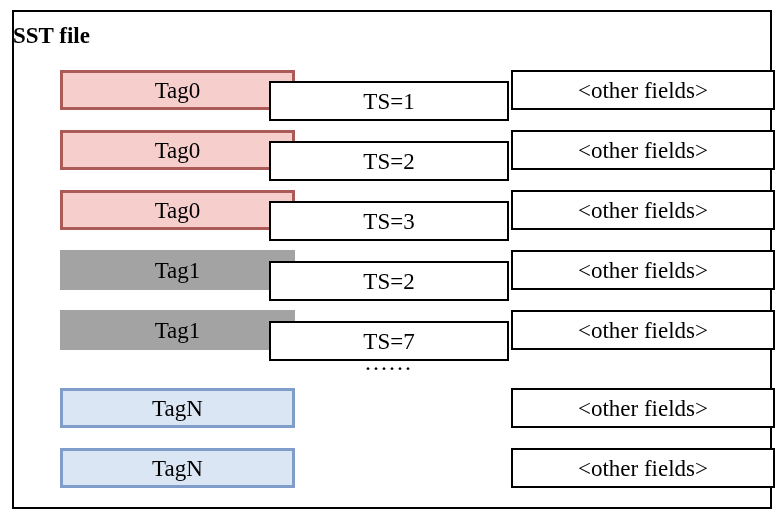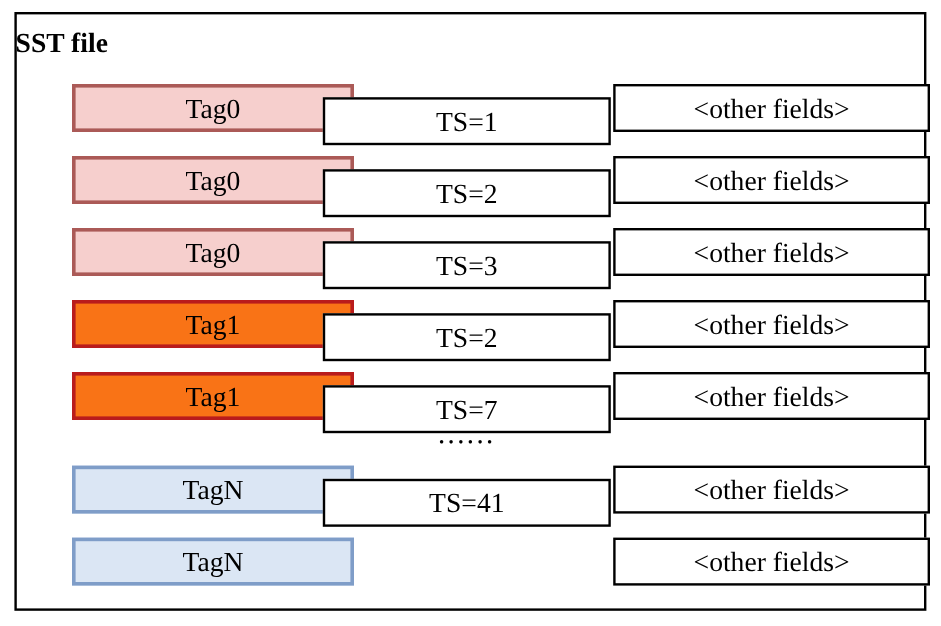--- a/index.html
+++ b/index.html
@@ -49,21 +49,21 @@
     justify-content: center;
     font-size: 23px;
     line-height: 23px;
     white-space: nowrap;
   }
   .tag-cell   { left: 48px;  width: 235px; margin-left: 12px; }
   .ts-cell    { left: 269px; width: 240px; border: 2px solid #000000; background: #ffffff; margin-top: 11px; }
   .other-cell { left: 511px; width: 264px; border: 2px solid #000000; background: #ffffff; }
 
   .tag-red   { background: #f6cfcd; border: 3px solid #ab5a57; }
-  .tag-green { background: #f97316; border: 3px solid #b91c1c; }
+  .tag-green { background: #a3a3a3; border: 3px solid #a3a3a3; }
   .tag-blue  { background: #dbe6f4; border: 3px solid #7f9dc8; }
 
   .row-1 { top: 70px; }
   .row-2 { top: 130px; }
   .row-3 { top: 190px; }
   .row-4 { top: 250px; }
   .row-5 { top: 310px; }
   .row-6 { top: 388px; }
   .row-7 { top: 448px; }
 
@@ -114,20 +114,19 @@
 <div class="row row-5">
   <div class="cell tag-cell tag-green">Tag1</div>
   <div class="cell ts-cell">TS=7</div>
   <div class="cell other-cell">&lt;other fields&gt;</div>
 </div>
 
 <div class="ellipsis-row">......</div>
 
 <div class="row row-6">
   <div class="cell tag-cell tag-blue">TagN</div>
-  <div class="cell ts-cell">TS=41</div>
   <div class="cell other-cell">&lt;other fields&gt;</div>
 </div>
 
 <div class="row row-7">
   <div class="cell tag-cell tag-blue">TagN</div>
   <div class="cell other-cell">&lt;other fields&gt;</div>
 </div>
 
 </body></html>

